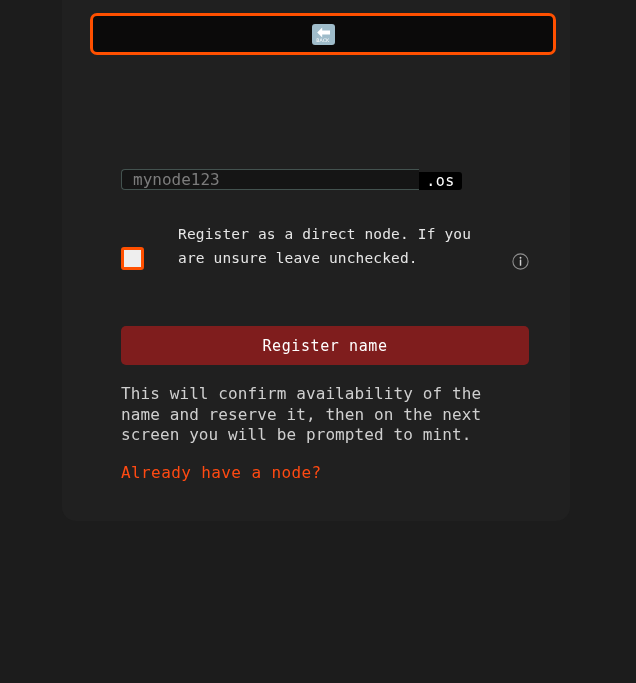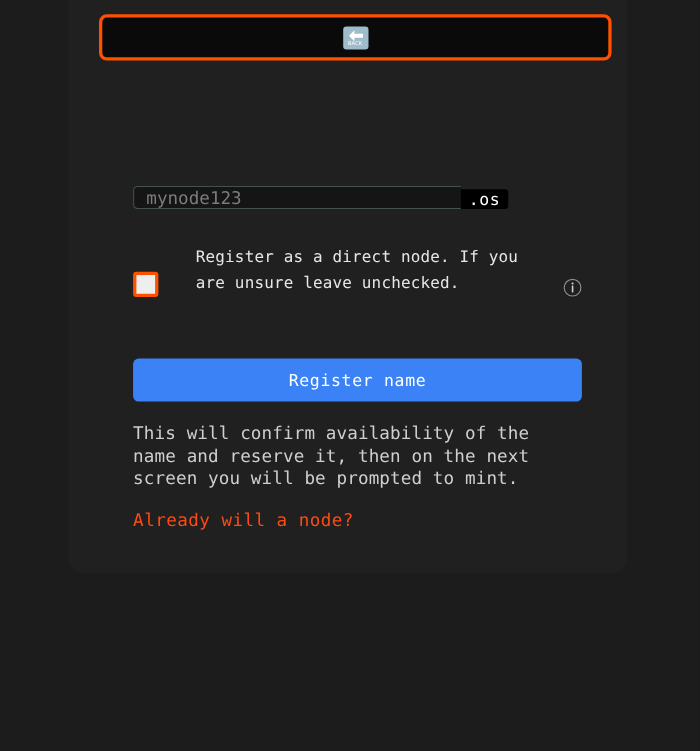--- a/index.html
+++ b/index.html
@@ -157,21 +157,21 @@
     cursor: pointer;
   }
 
   
   .register-btn {
     position: absolute;
     left: 121px;
     top: 326px;
     width: 408px;
     height: 39px;
-    background: #3b82f6;
+    background: #7f1d1d;
     border: none;
     border-radius: 5px;
     color: #ffffff;
     font-family: "DejaVu Sans Mono", "Liberation Mono", monospace;
     font-size: 15px;
     letter-spacing: 0.6px;
     cursor: pointer;
   }
 
   
@@ -229,15 +229,15 @@
         <circle cx="8.5" cy="4.7" r="0.95" fill="#d2d2d2"></circle>
         <rect x="7.8" y="6.6" width="1.45" height="6.2" rx="0.5" fill="#d2d2d2"></rect>
       </svg>
     </span>
   </div>
 
   <button class="register-btn">Register name</button>
 
   <div class="help-text">This will confirm availability of the name and reserve it, then on the next screen you will be prompted to mint.</div>
 
-  <a class="node-link">Already will a node?</a>
+  <a class="node-link">Already have a node?</a>
 
 </div>
 
 </body></html>

